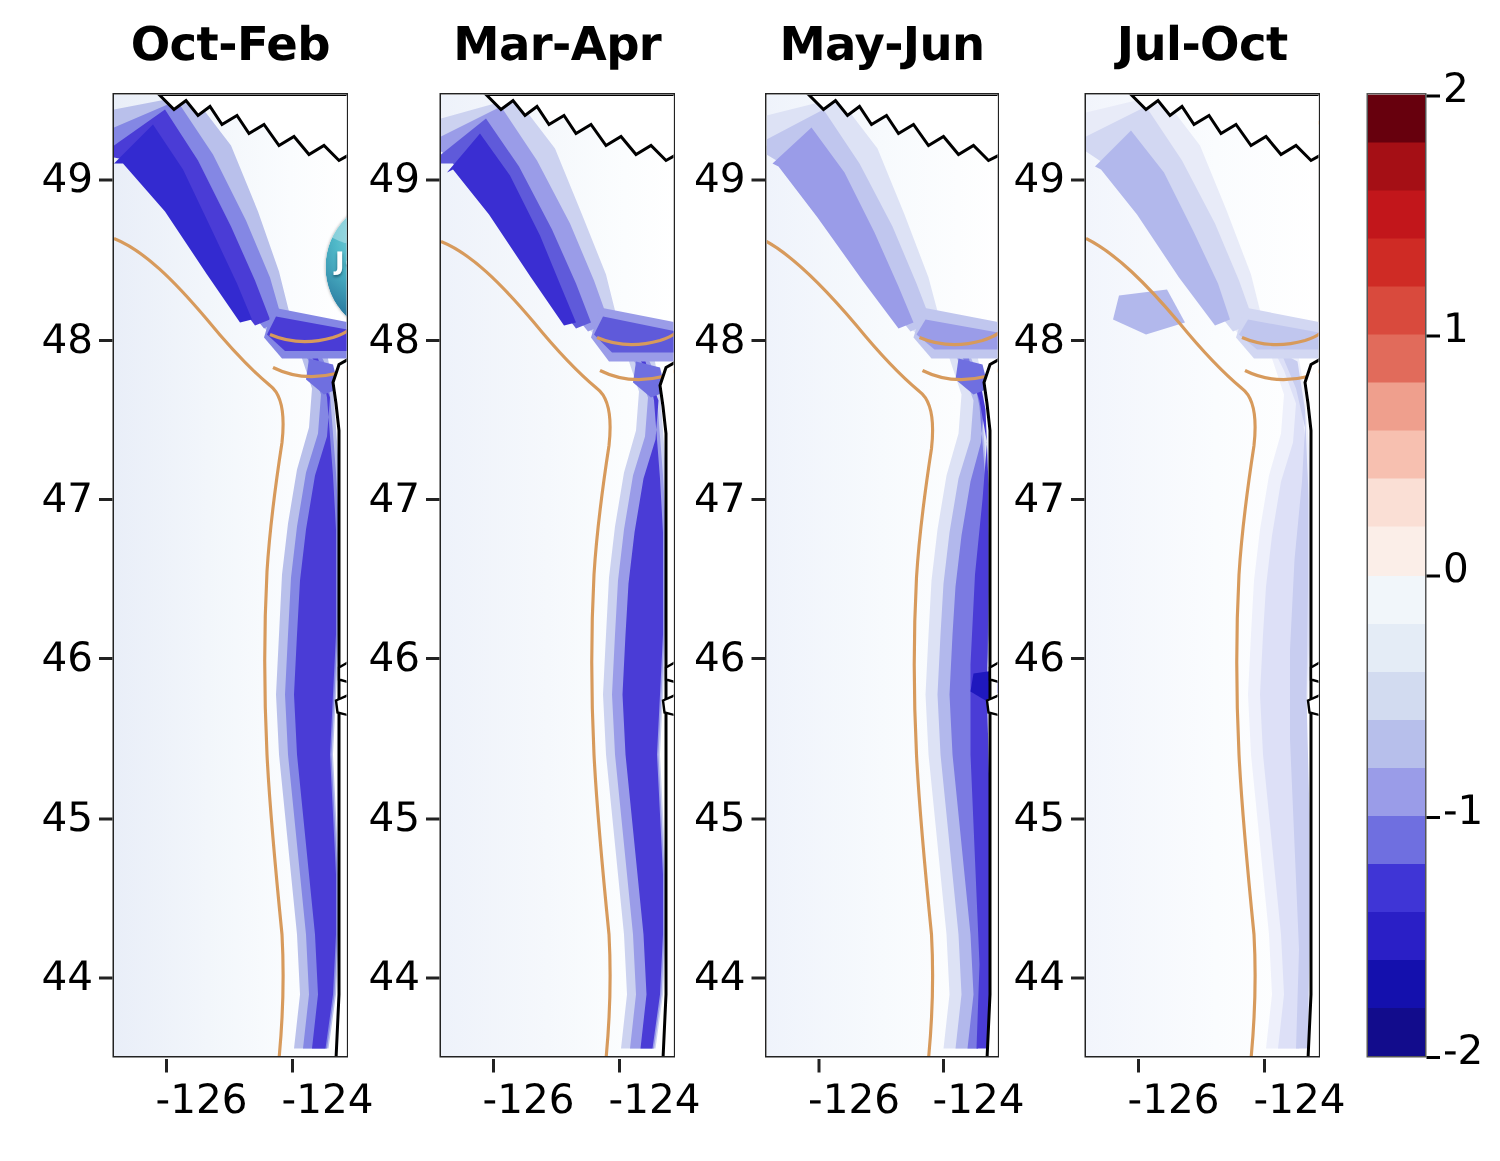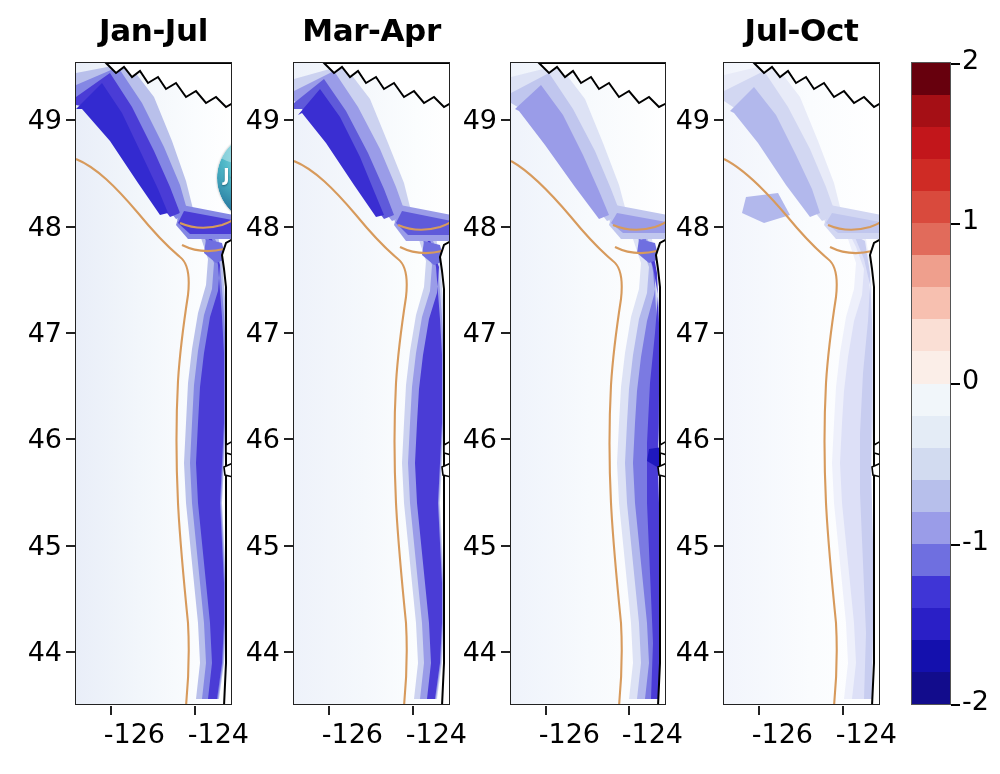--- a/index.html
+++ b/index.html
@@ -137,22 +137,23 @@
     color: #ffffff;
     letter-spacing: 0.4px;
     text-shadow: 0 1px 2px rgba(0,40,60,0.55);
   }
 </style>
 </head>
 <body>
 
 <div class="figure">
 
-  <div class="panel-title" style="left:75px; width:157px; top:12px;">Jan-Jul</div>
+  <div class="panel-title" style="left:75px; width:157px; top:12px;">Oct-Feb</div>
   <div class="panel-title" style="left:293px; width:157px; top:12px;">Mar-Apr</div>
+  <div class="panel-title" style="left:510px; width:156px; top:12px;">May-Jun</div>
   <div class="panel-title" style="left:723px; width:157px; top:12px;">Jul-Oct</div>
 
   <div class="panel" style="left:75px; width:157px;">
     <div class="panel-inner">
       <svg width="157" height="643" viewBox="0 0 157 643" preserveAspectRatio="none">
         <defs>
           <linearGradient id="oc1" x1="0" y1="0" x2="1" y2="0">
             <stop offset="0%" stop-color="#e9eef8"></stop>
             <stop offset="40%" stop-color="#f2f6fb"></stop>
             <stop offset="75%" stop-color="#fafcfe"></stop>

